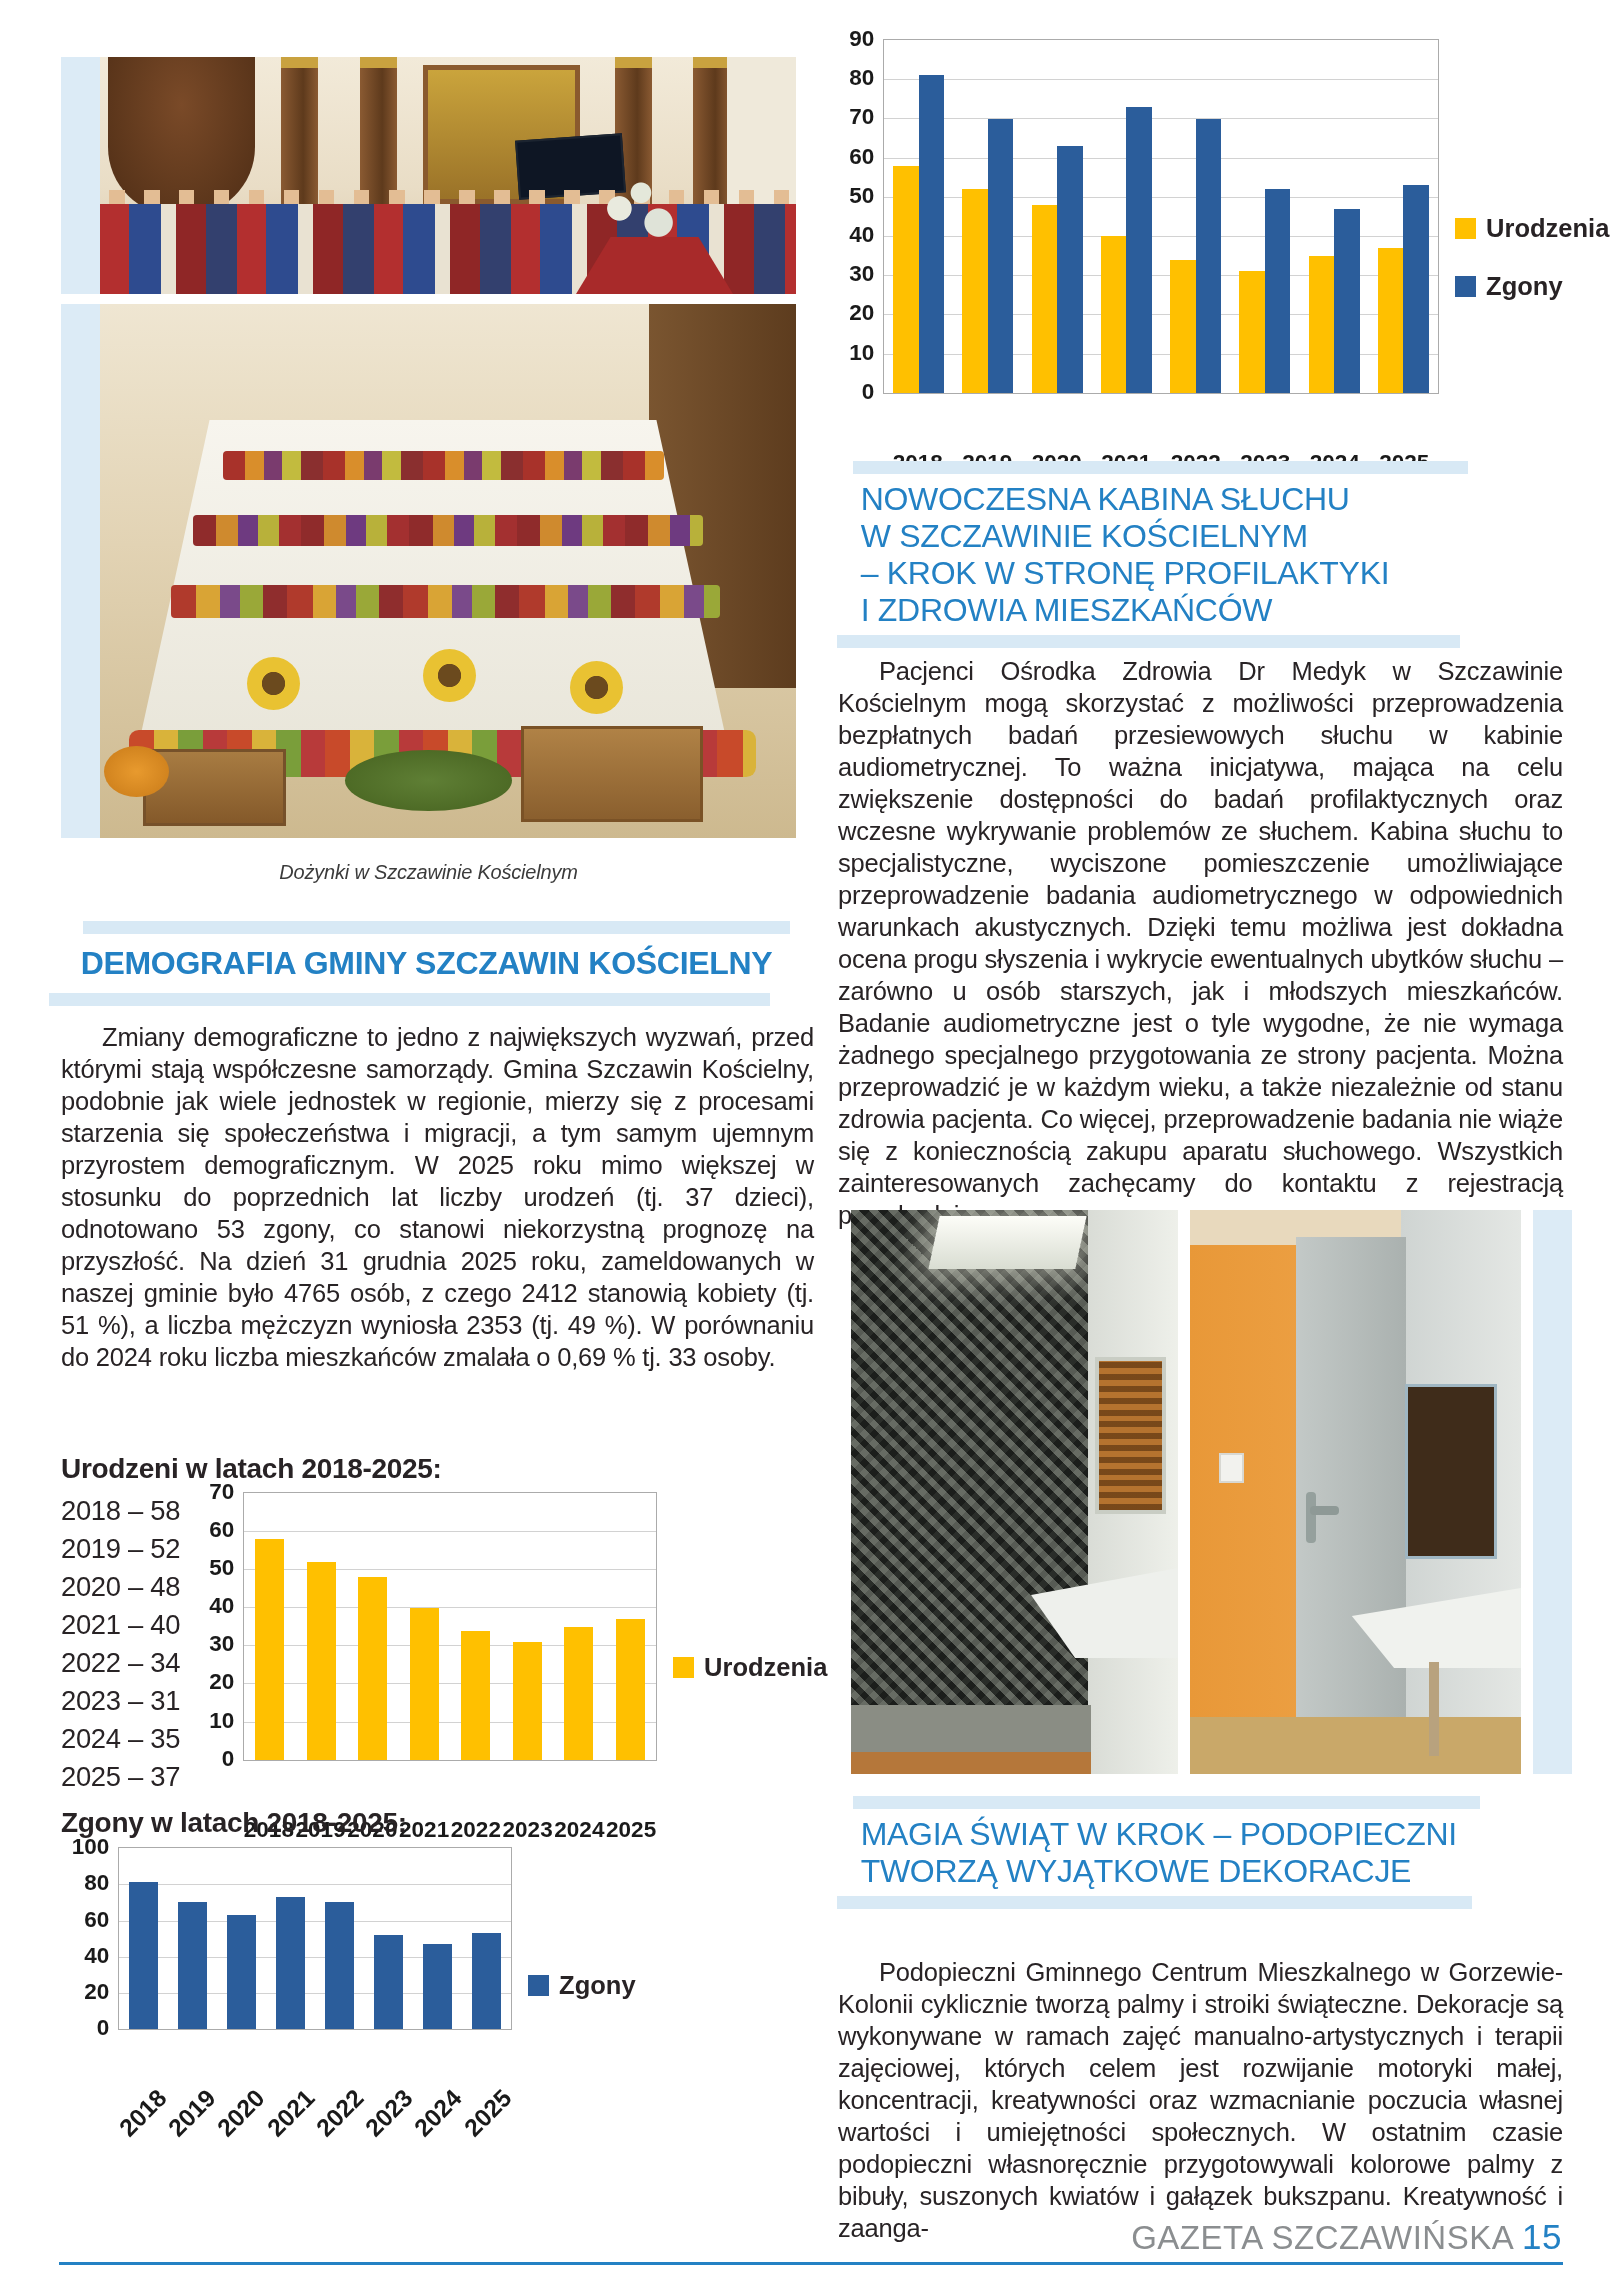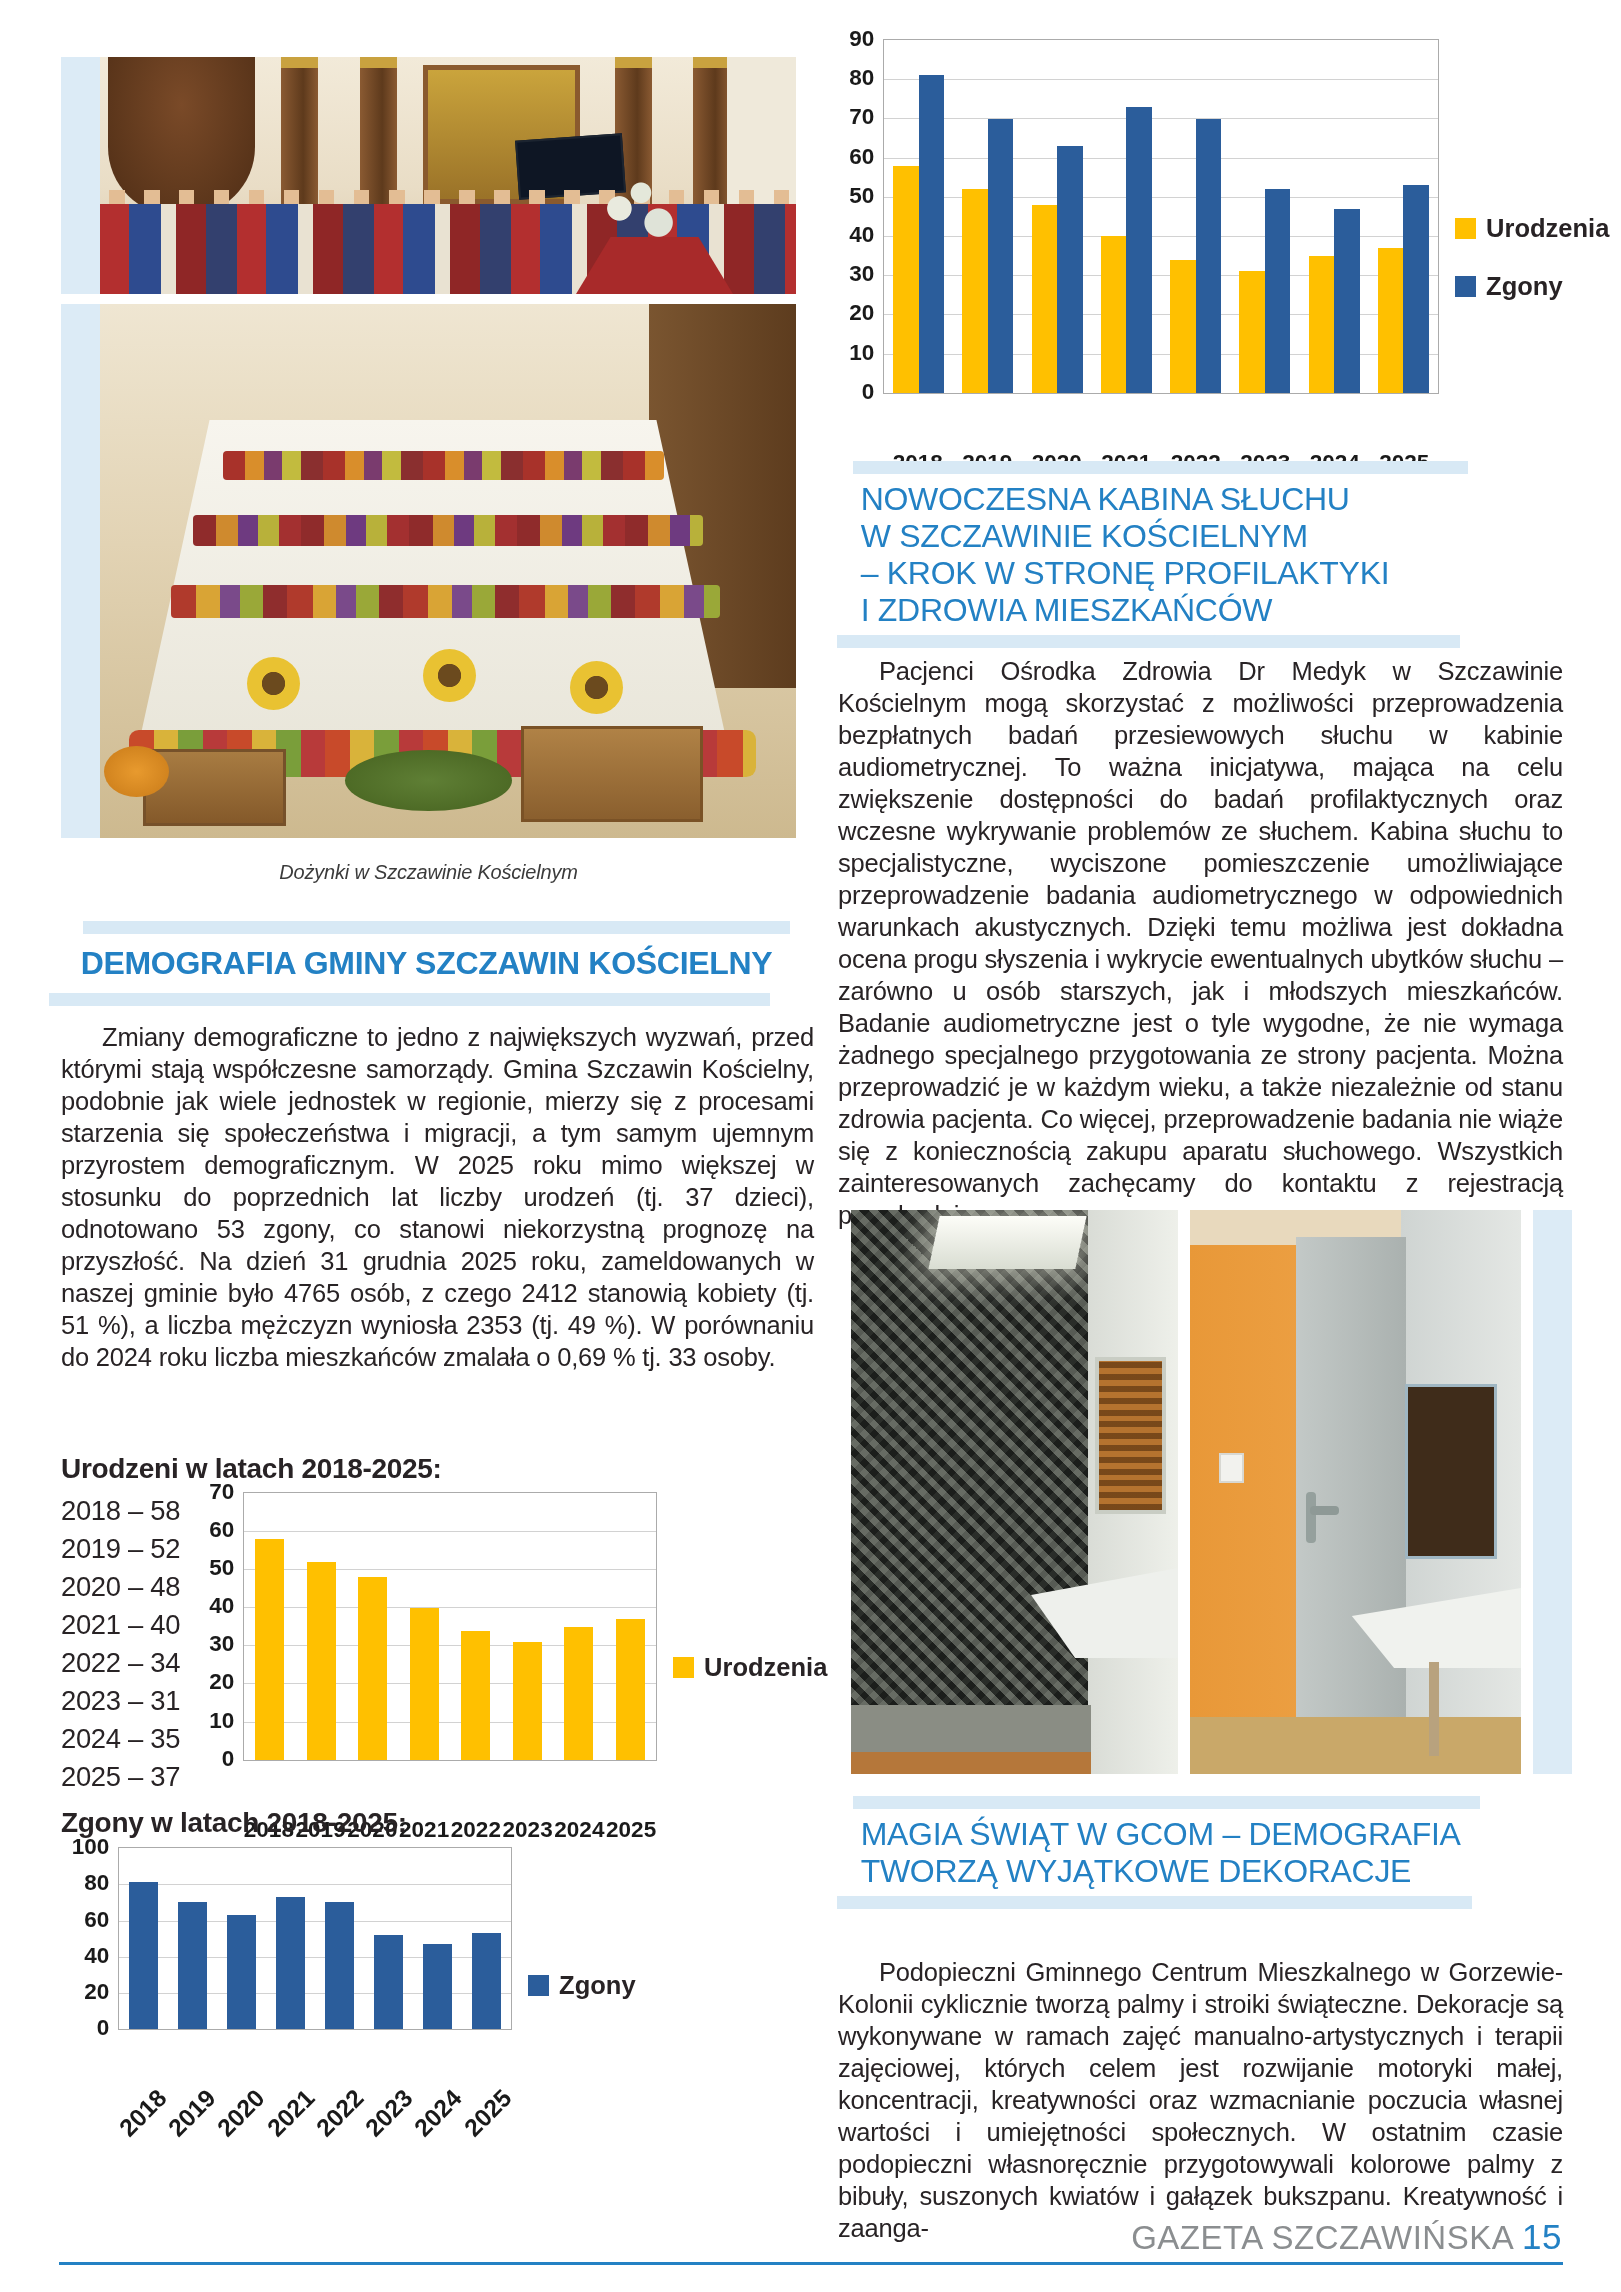--- a/index.html
+++ b/index.html
@@ -434,21 +434,21 @@
     <div class="rm-desk"></div>
     <div class="rm-leg"></div>
   </div>
   <div class="pgap"></div>
   <div class="pstrip"></div>
 </div>
 
 <div class="abs headblock" style="left:845px;top:1796px;width:635px">
   <div class="hbar" style="margin-left:7.8px"></div>
   <div class="hlines">
-    <div>MAGIA ŚWIĄT W GCOM – DEMOGRAFIA</div>
+    <div>MAGIA ŚWIĄT W KROK – PODOPIECZNI</div>
     <div>TWORZĄ WYJĄTKOWE DEKORACJE</div>
   </div>
   <div class="hbar" style="margin-left:-7.8px;margin-right:7.8px"></div>
 </div>
 
 <div class="abs para" style="left:838px;top:1956px;width:725px">Podopieczni Gminnego Centrum Mieszkalnego w Gorzewie-Kolonii cyklicznie tworzą palmy i stroiki świąteczne. Dekoracje są wykonywane w ramach zajęć manualno-artystycznych i terapii zajęciowej, których celem jest rozwijanie motoryki małej, koncentracji, kreatywności oraz wzmacnianie poczucia własnej wartości i umiejętności społecznych. W ostatnim czasie podopieczni własnoręcznie przygotowywali kolorowe palmy z bibuły, suszonych kwiatów i gałązek bukszpanu. Kreatywność i zaanga-</div>
 
 <div class="abs footer" style="top:2217px;right:59px">
   <span class="fgaz">GAZETA SZCZAWIŃSKA</span>
   <span class="fnum">15</span>

